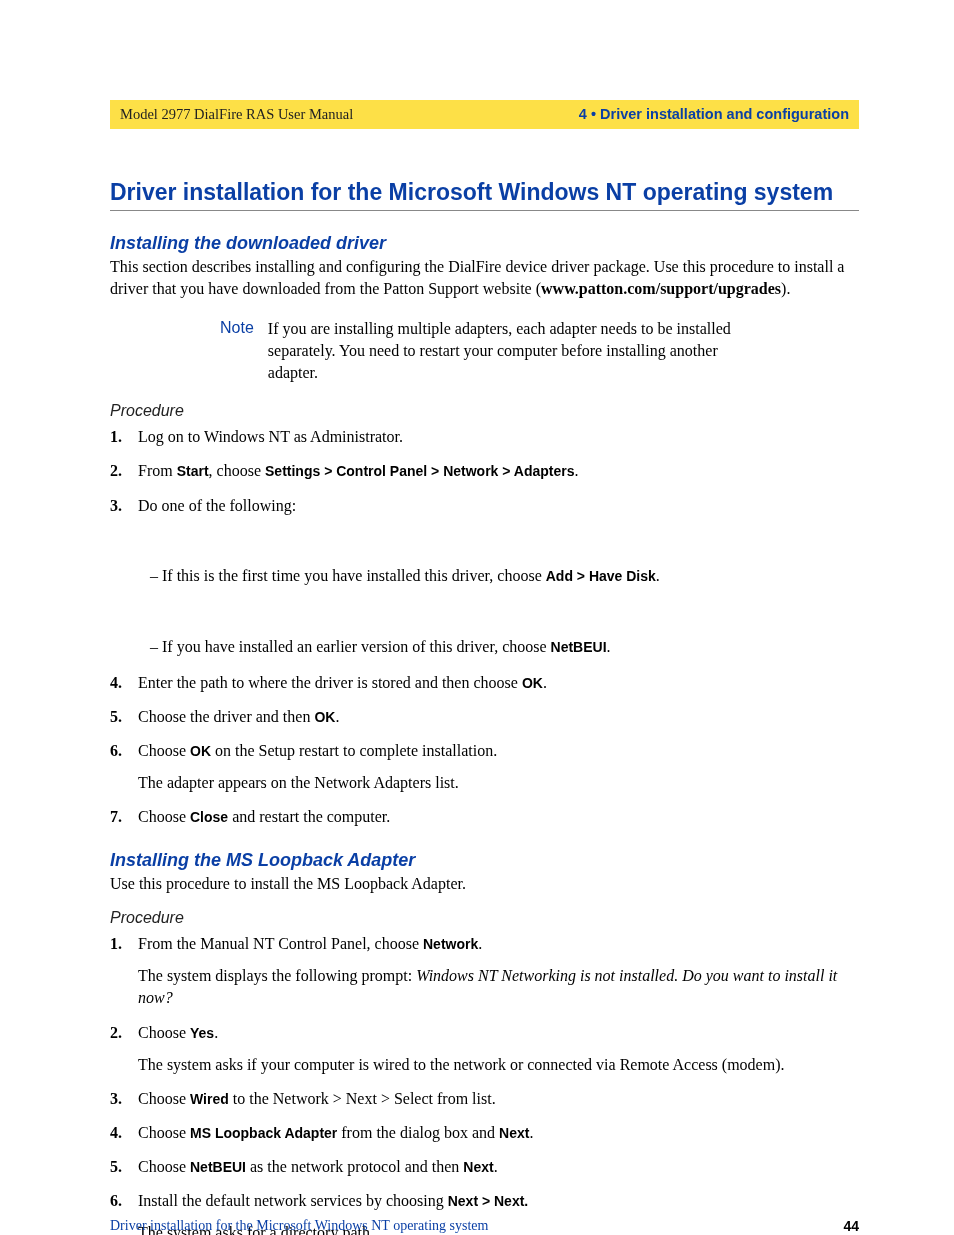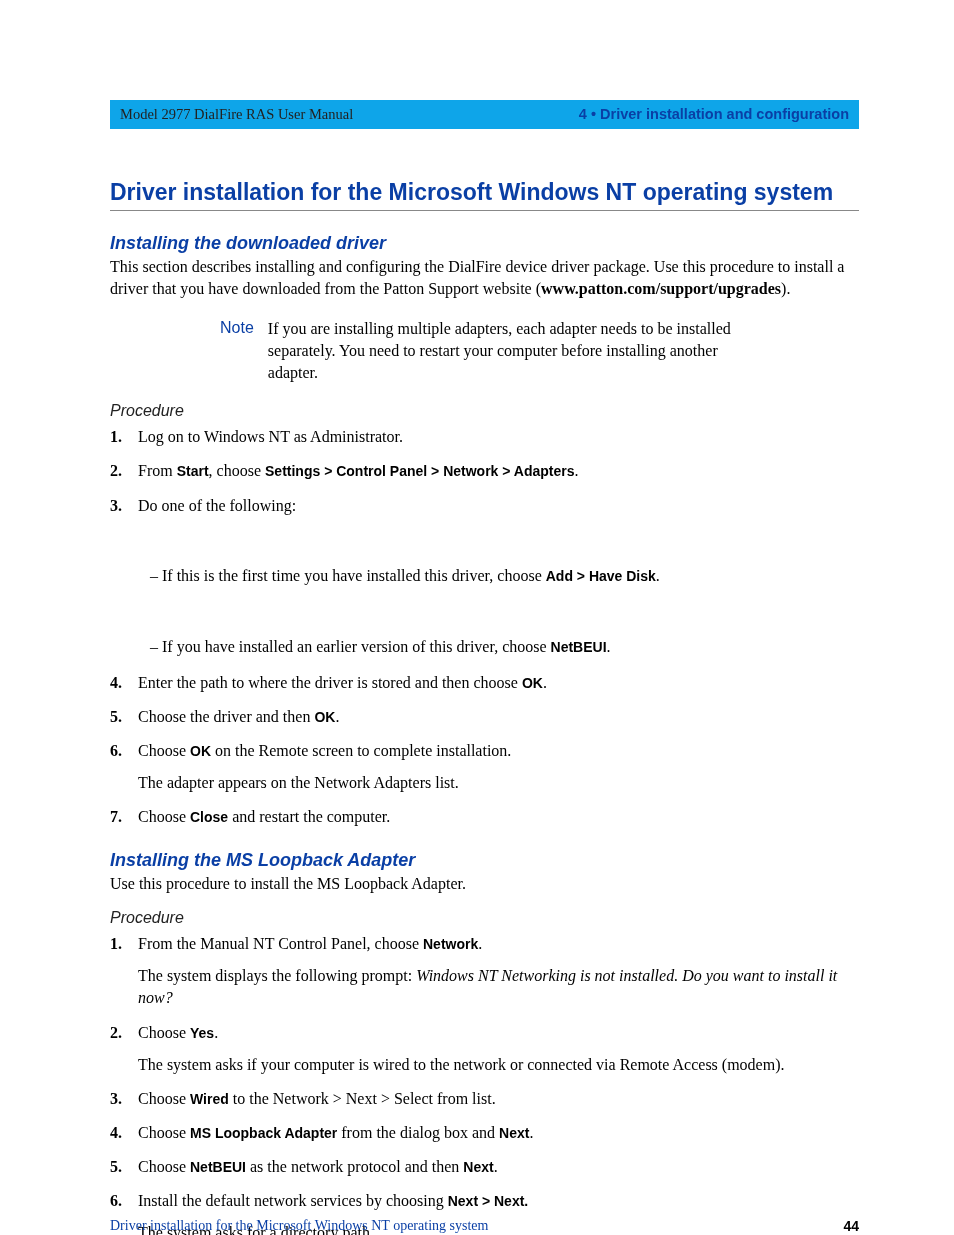--- a/index.html
+++ b/index.html
@@ -12,21 +12,21 @@
     width: 954px;
   }
   .page {
     padding: 100px 95px 60px 110px;
     box-sizing: border-box;
     width: 954px;
     position: relative;
     min-height: 1235px;
   }
   .header-bar {
-    background: #0ea5e9;
+    background: #fde047;
     padding: 6px 10px;
     display: flex;
     justify-content: space-between;
     align-items: baseline;
     margin-bottom: 50px;
   }
   .header-left {
     font-family: "Times New Roman", Times, serif;
     font-size: 14.5px;
     color: #222;
@@ -183,21 +183,21 @@
         </div>
       </div>
     </li>
     <li>
       <span>Enter the path to where the driver is stored and then choose </span><span class="sans-bold">OK</span><span>.</span>
     </li>
     <li>
       <span>Choose the driver and then </span><span class="sans-bold">OK</span><span>.</span>
     </li>
     <li>
-      <span>Choose </span><span class="sans-bold">OK</span><span> on the Remote screen to complete installation.</span>
+      <span>Choose </span><span class="sans-bold">OK</span><span> on the Setup restart to complete installation.</span>
       <span class="step-follow">The adapter appears on the Network Adapters list.</span>
     </li>
     <li>
       <span>Choose </span><span class="sans-bold">Close</span><span> and restart the computer.</span>
     </li>
   </ol>
 
   <h2 class="sub-title">Installing the MS Loopback Adapter</h2>
   <p class="body-text">Use this procedure to install the MS Loopback Adapter.</p>
 

